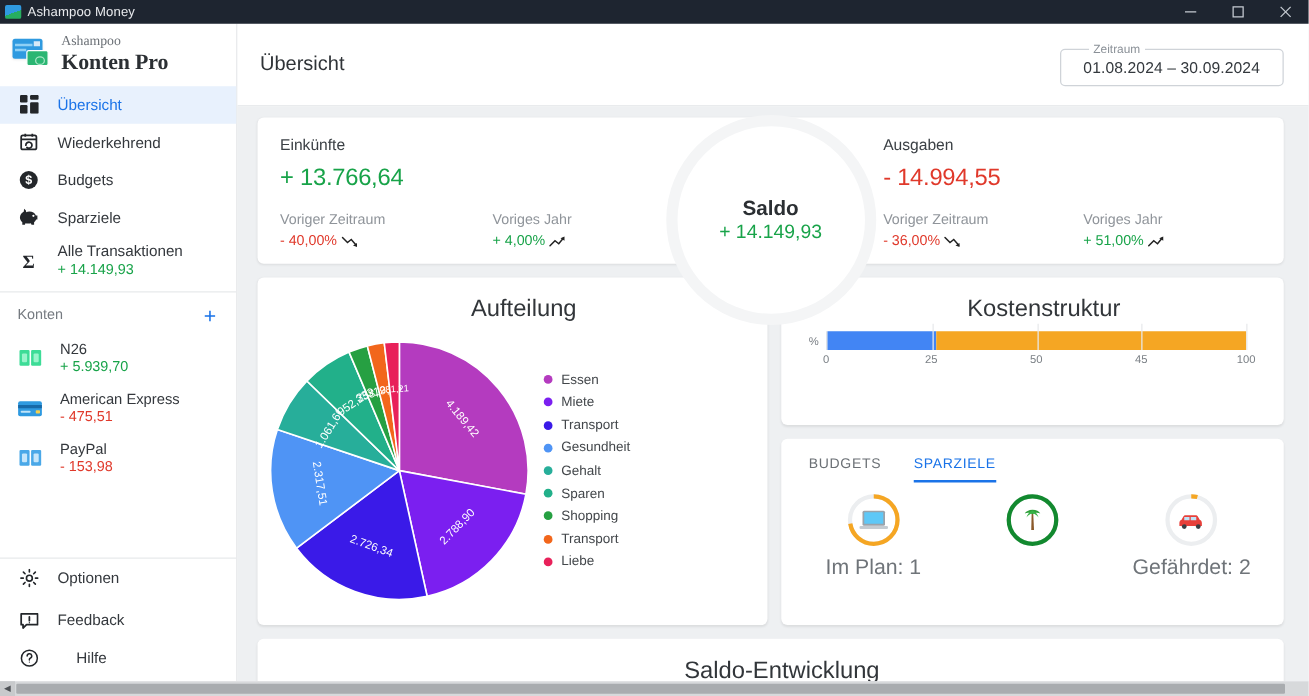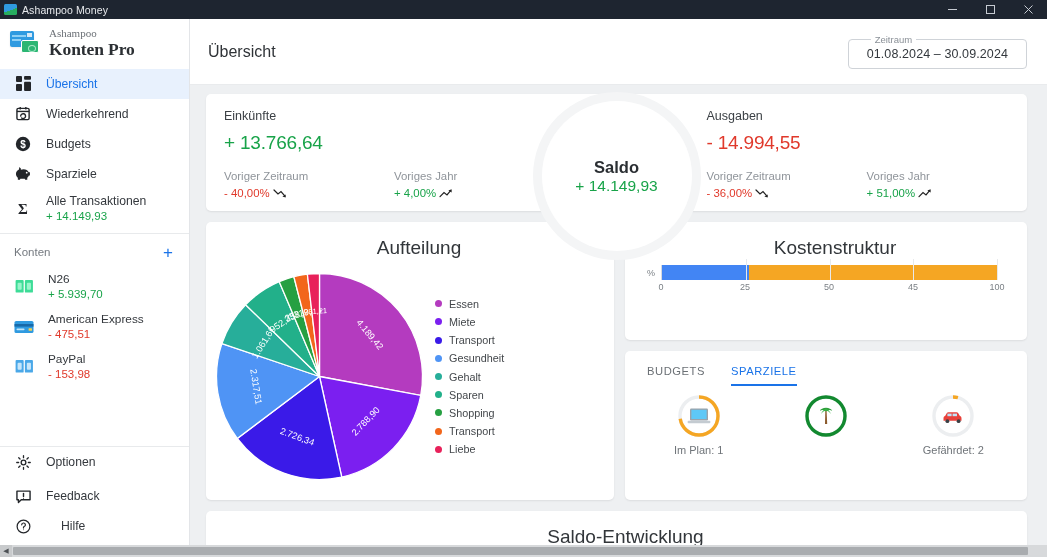--- a/index.html
+++ b/index.html
@@ -156,21 +156,21 @@
   .k-tickrow { display:flex; margin-left: 14px; position:relative; height: 16px; }
   .k-tick { position:absolute; font-size: 9px; color:#7b8086; transform: translateX(-50%); top: 2px; }
   .k-grid { position:absolute; top:-6px; bottom:0; width:1px; background:#e7e9eb; }
 
   .goals { flex: 1 1 auto; min-height: 0; }
   .tabs { display:flex; gap: 26px; padding: 14px 0 0 22px; font-size: 11.2px; letter-spacing: .55px; color:#6b7075; }
   .tab { padding-bottom: 7px; cursor:default; }
   .tab.active { color:#1a73e8; border-bottom: 2.5px solid #1a73e8; }
   .goal-row { display:flex; padding: 7px 10px 0 10px; }
   .goal { flex: 1 1 0; display:flex; flex-direction:column; align-items:center; gap: 3px; }
-  .goal-cap { font-size: 11px; color:#6f7479; margin-top: 5px; }
+  .goal-cap { font-size: 17px; color:#6f7479; margin-top: 5px; }
   .caps-row { display:flex; padding: 0 10px; }
   .caps-row > div { flex:1 1 0; text-align:center; }
 
   .saldo-ent { margin-top: 11px; height: 46px; }
 
   
   .hscroll { height: 12px; flex: 0 0 12px; background:#d7d9db; display:flex; align-items:center; }
   .hscroll .arrow { width:12px; height:12px; display:flex; align-items:center; justify-content:center; font-size:7px; color:#4d5155; background:#c8cacc; }
   .hscroll .thumb { height: 8px; background:#a9acaf; border-radius:1px; margin: 0 1px; }
 </style>

